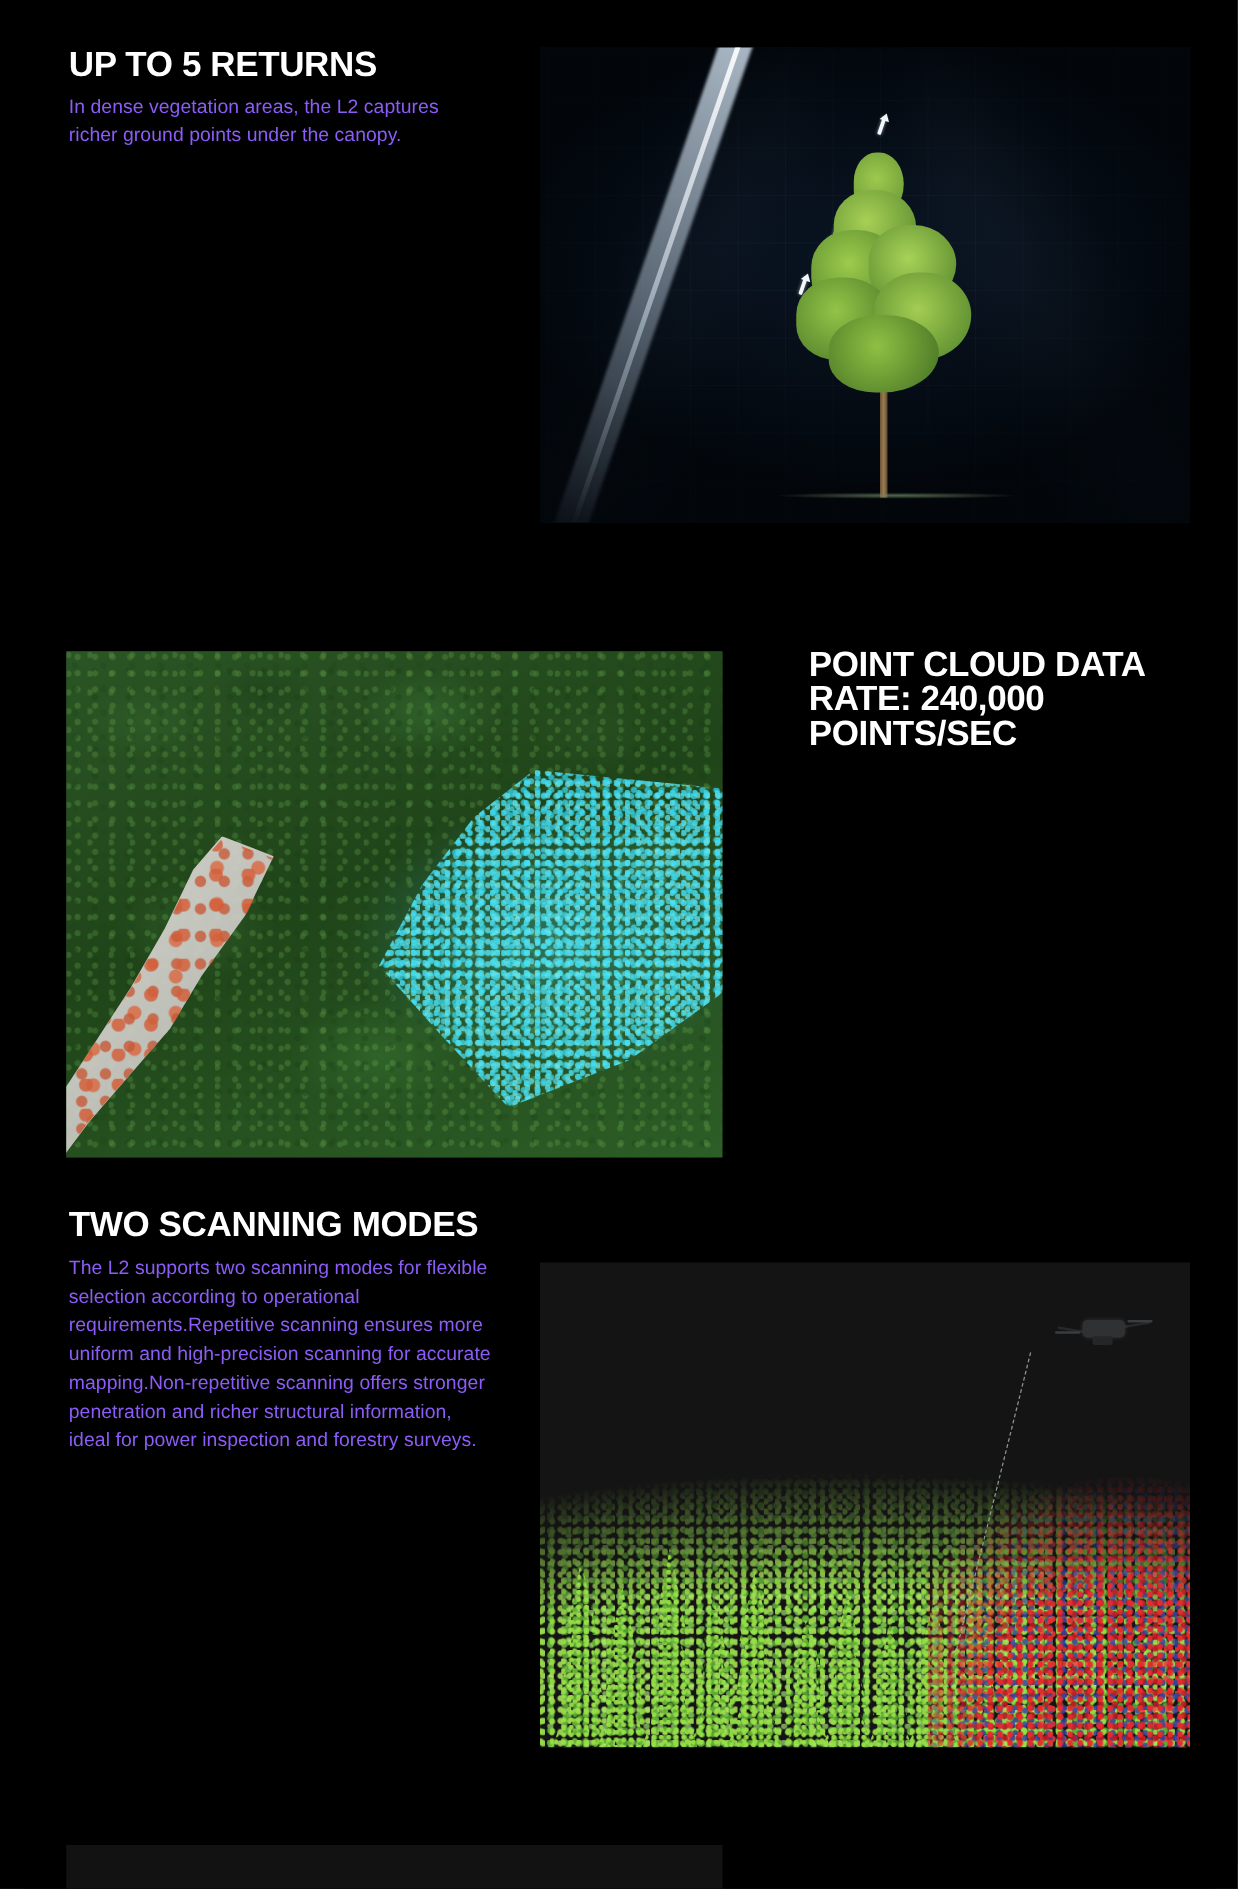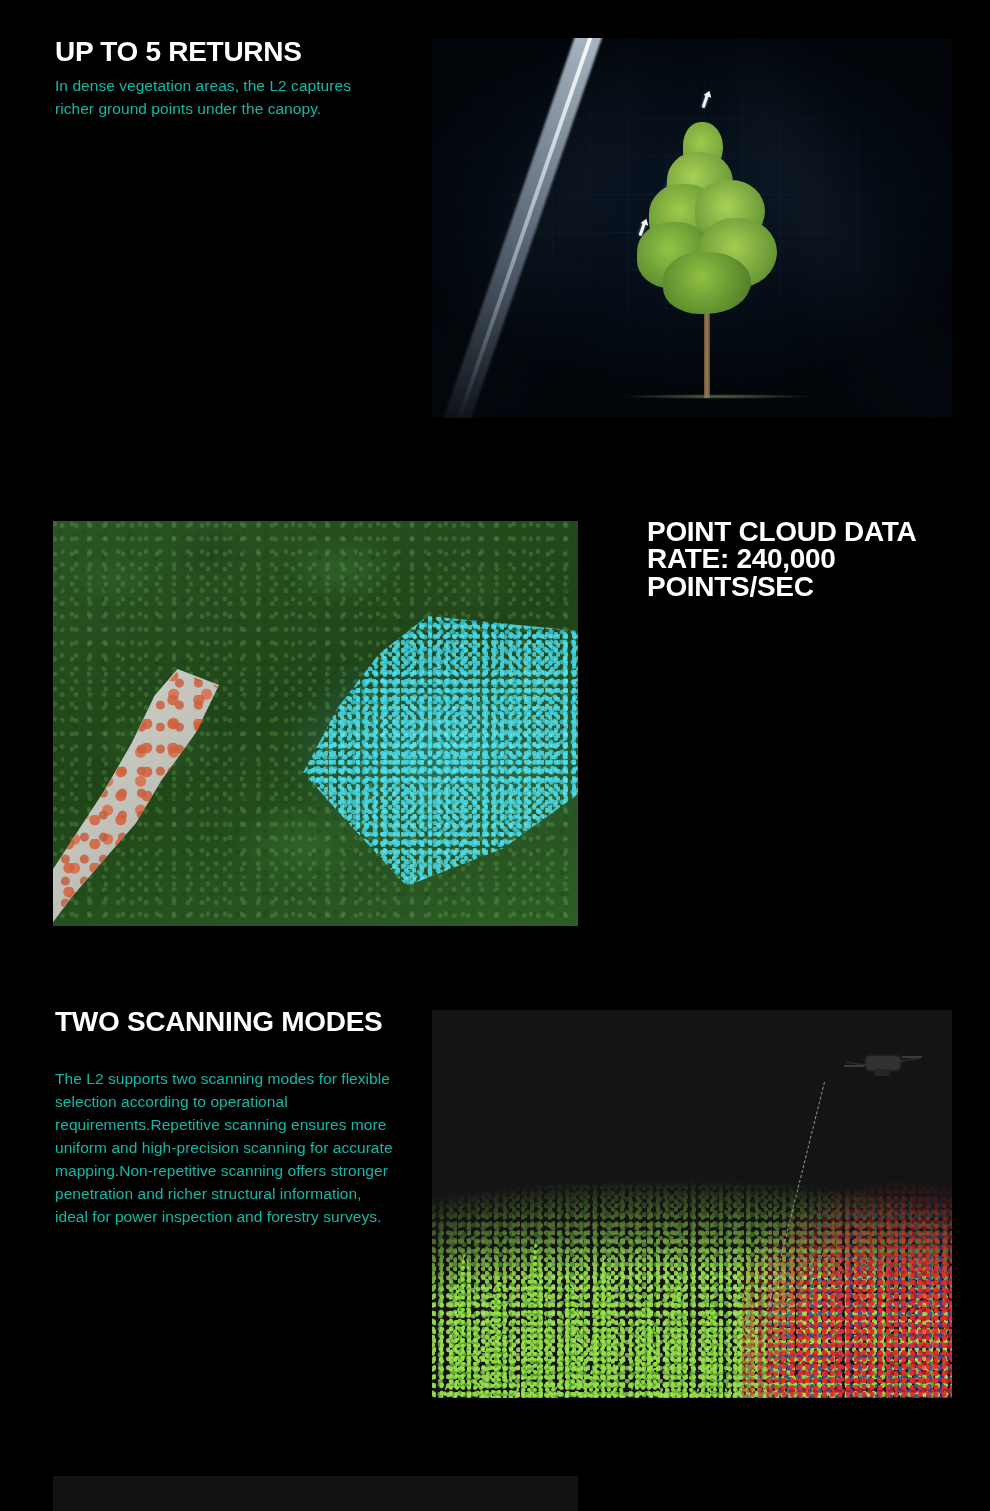--- a/index.html
+++ b/index.html
@@ -14,34 +14,34 @@
   
   .feature-heading{
     color:#ffffff;
     font-weight:bold;
     font-size:28px;
     line-height:0.98;
     letter-spacing:-0.3px;
     text-transform:uppercase;
   }
   .feature-body{
-    color:#14b8a6;
+    color:#8b5cf6;
     font-size:15.5px;
     line-height:23px;
     letter-spacing:0.05px;
   }
 
   #sec1-text{ position:absolute; left:55px; top:38px; width:345px; }
   #sec1-text .feature-body{ margin-top:9px; width:330px; }
 
   #sec2-text{ position:absolute; left:615px; top:518px; width:345px;margin-left:32px; }
   #sec2-text .feature-body{ margin-top:10px; width:335px; }
 
-  #sec3-text{ position:absolute; left:55px; top:1008px; width:345px;text-decoration:underline; }
-  #sec3-text .feature-body{ margin-top:32px; width:340px; }
+  #sec3-text{ position:absolute; left:55px; top:966px; width:345px;text-decoration:underline; }
+  #sec3-text .feature-body{ margin-top:10px; width:340px; }
 
   #sec4-text{ position:absolute; left:618px; top:1468px; width:345px; }
 
   
   #img-returns{
     position:absolute; left:432px; top:38px; width:520px; height:380px;
     background:#040a12; overflow:hidden;
   }
   #img-returns .grid{
     position:absolute; inset:0;

